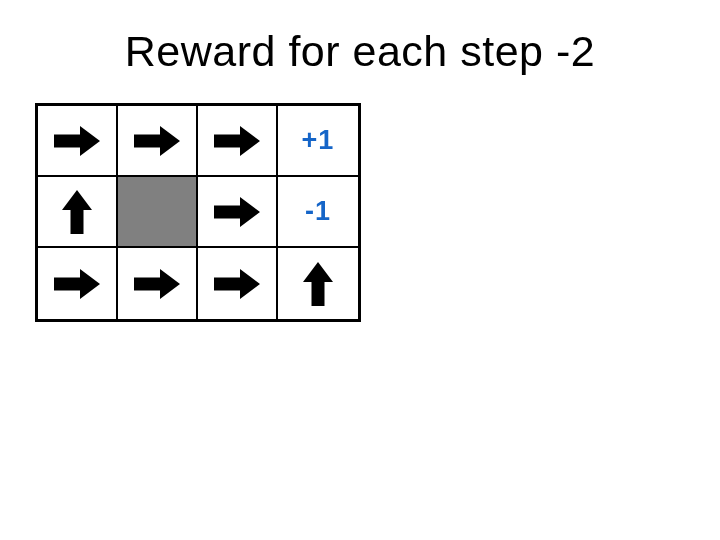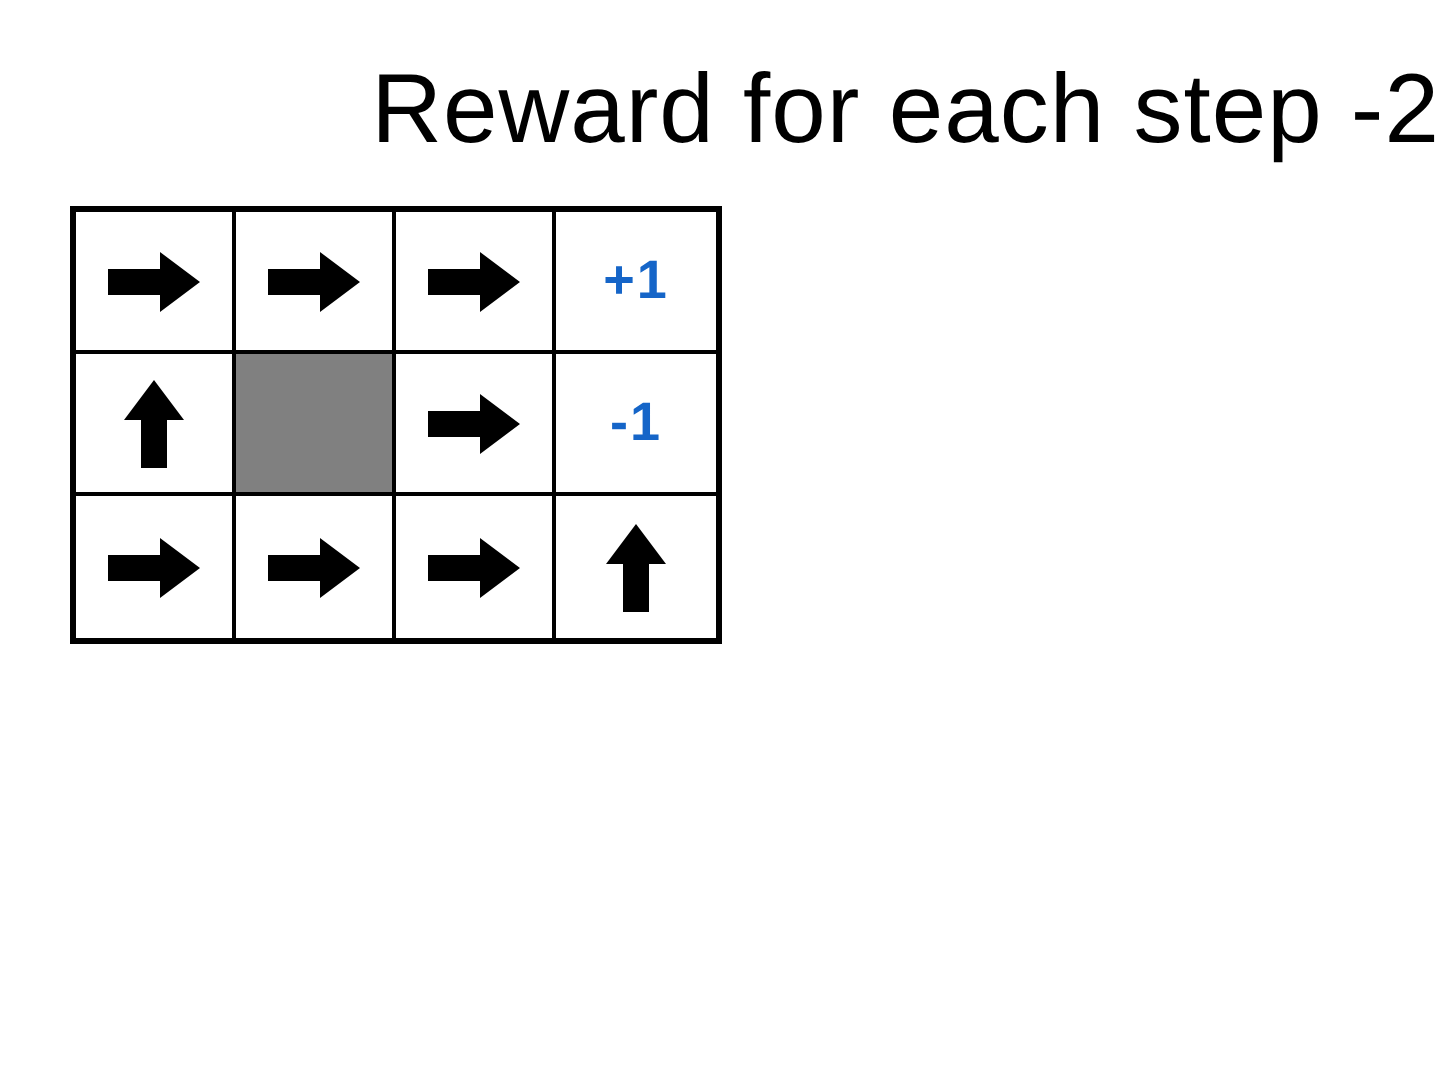--- a/index.html
+++ b/index.html
@@ -19,22 +19,22 @@
     left: 0; top: 0;
     width: 720px; height: 540px;
     background: #ffffff;
   }
   .title {
     position: absolute;
     top: 27px;
     left: 0;
     width: 100%;
     margin: 0;
-    text-align: right;
-    font-size: 49px;
+    text-align: center;
+    font-size: 43px;
     font-weight: normal;
     letter-spacing: 0.5px;
     color: #000000;
     font-family: "Liberation Sans", sans-serif;
   }
   .grid {
     position: absolute;
     left: 35px;
     top: 103px;
     width: 320px;

